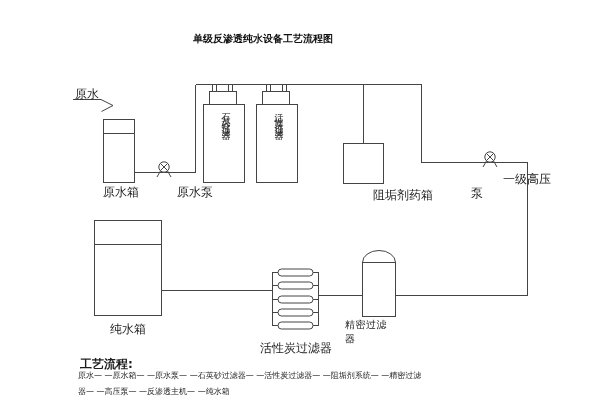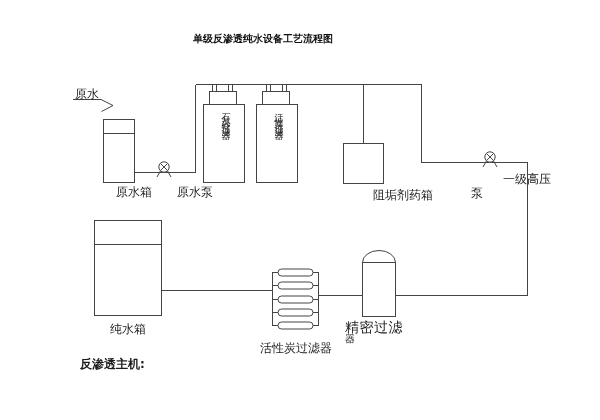--- a/index.html
+++ b/index.html
@@ -96,26 +96,28 @@
     <g stroke="#444" stroke-width="1">
       <line x1="483" y1="167" x2="487" y2="160"></line>
       <line x1="497" y1="167" x2="493" y2="160"></line>
       <circle cx="490" cy="157" r="5.2" fill="#fff"></circle>
       <path d="M486.5,153.5 L493.5,160.5 M493.5,153.5 L486.5,160.5" fill="none"></path>
     </g>
   </svg>
 
   <div class="title" style="left:193px;top:32px;">单级反渗透纯水设备工艺流程图</div>
   <div class="lbl" style="left:75px;top:87px;">原水</div>
-  <div class="lbl ctr" style="left:116px;top:185px;width:32px;">原水箱</div>
+  <div class="lbl ctr" style="left:103px;top:185px;width:32px;">原水箱</div>
   <div class="lbl ctr" style="left:149px;top:185px;width:30px;margin-left:28px;">原水泵</div>
   <div class="vlbl" style="left:219px;top:106px;">石英砂过滤器</div>
   <div class="vlbl" style="left:272px;top:106px;">活性炭过滤器</div>
   <div class="lbl ctr" style="left:335px;top:188px;width:56px;margin-left:38px;">阻垢剂药箱</div>
   <div class="lbl" style="left:471px;top:172px;margin-left:32px;">一级高压</div>
   <div class="lbl" style="left:471px;top:186px;">泵</div>
   <div class="lbl ctr" style="left:94px;top:322px;width:68px;">纯水箱</div>
   <div class="lbl" style="left:260px;top:341px;">活性炭过滤器</div>
-  <div class="lbl" style="left:345px;top:319px;font-size:14px;letter-spacing:0.5px;">精密过滤</div>
+  <div class="lbl" style="left:345px;top:319px;font-size:10px;letter-spacing:0.5px;">精密过滤</div>
   <div class="lbl" style="left:345px;top:333px;font-size:10px;">器</div>
 
-  <div class="lbl bold" style="left:80px;top:357px;">反渗透主机:</div>
+  <div class="lbl bold" style="left:80px;top:357px;">工艺流程:</div>
+  <div class="lbl flow" style="left:78px;top:371px;">原水— —原水箱— —原水泵— —石英砂过滤器— —活性炭过滤器— —阻垢剂系统— —精密过滤</div>
+  <div class="lbl flow" style="left:78px;top:387px;">器— —高压泵— —反渗透主机— —纯水箱</div>
 </div>
 
 </body></html>

